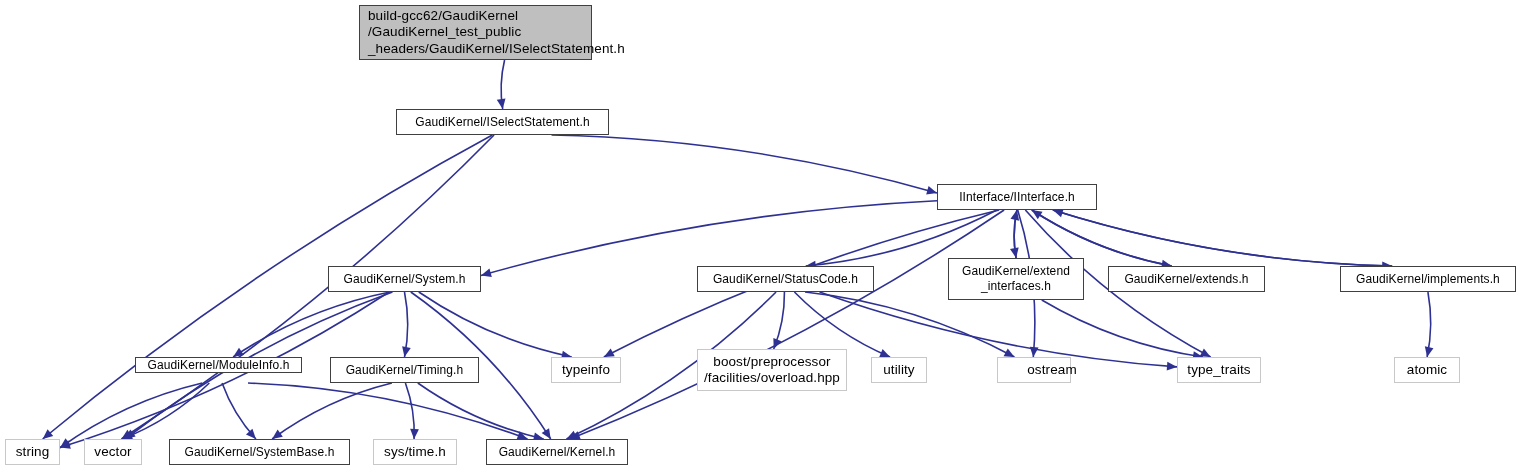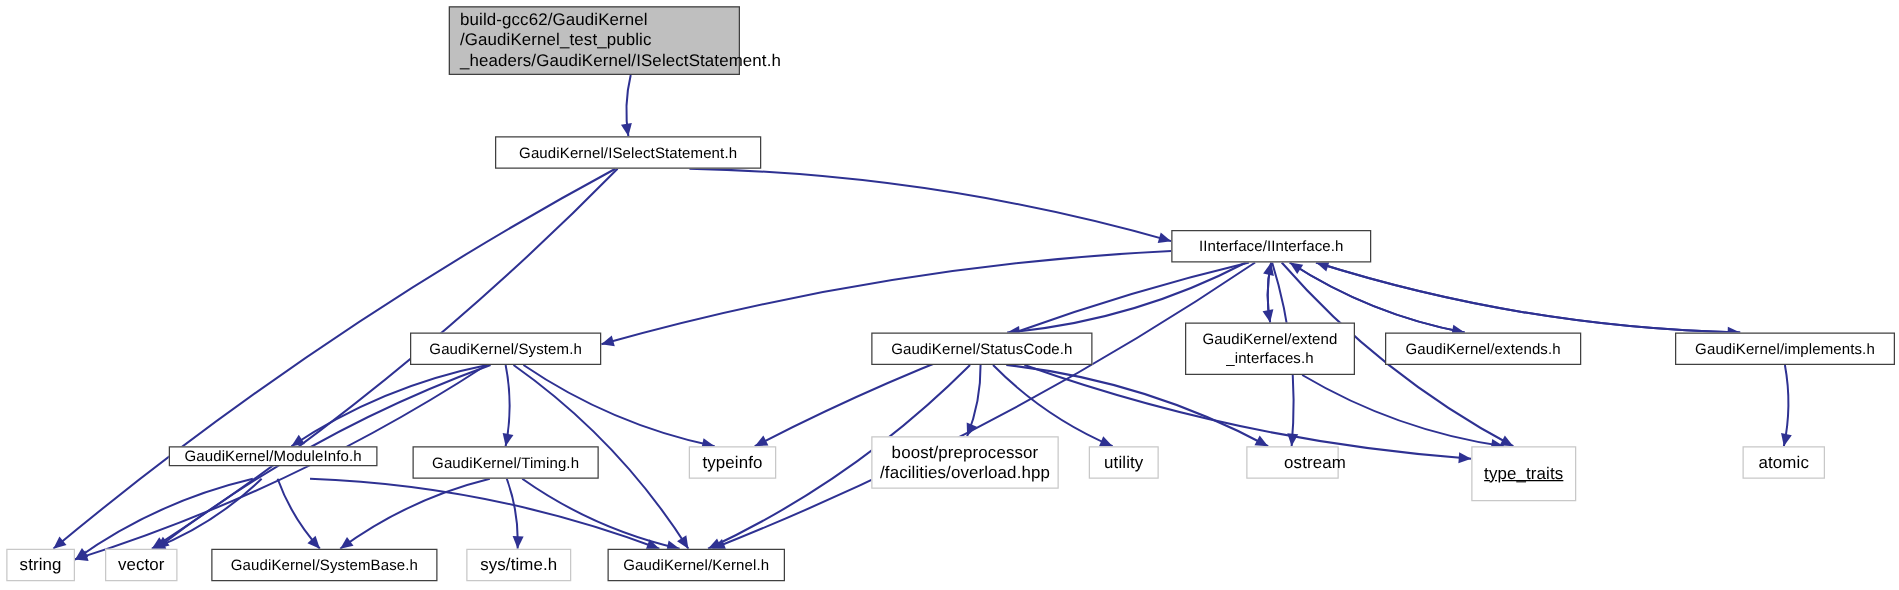--- a/index.html
+++ b/index.html
@@ -153,21 +153,21 @@
 _interfaces.h</div>
       <div class="node-box node-internal" style="left: 1108px; top: 266px; width: 157px; height: 26px;">GaudiKernel/extends.h</div>
       <div class="node-box node-internal" style="left: 1340px; top: 266px; width: 176px; height: 26px;">GaudiKernel/implements.h</div>
       <div class="node-box node-internal" style="left: 135px; top: 357px; width: 167px; height: 16px;">GaudiKernel/ModuleInfo.h</div>
       <div class="node-box node-internal" style="left: 330px; top: 357px; width: 149px; height: 26px;">GaudiKernel/Timing.h</div>
       <div class="node-box node-external" style="left: 551px; top: 357px; width: 70px; height: 26px;">typeinfo</div>
       <div class="node-box node-external" style="left: 697px; top: 349px; width: 150px; height: 42px;">boost/preprocessor
 /facilities/overload.hpp</div>
       <div class="node-box node-external" style="left: 871px; top: 357px; width: 56px; height: 26px;">utility</div>
       <div class="node-box node-external" style="left: 997px; top: 357px; width: 74px; height: 26px; padding-left: 36px;">ostream</div>
-      <div class="node-box node-external" style="left: 1177px; top: 357px; width: 84px; height: 44px; text-decoration: underline;">type_traits</div>
+      <div class="node-box node-external" style="left: 1177px; top: 357px; width: 84px; height: 26px;">type_traits</div>
       <div class="node-box node-external" style="left: 1394px; top: 357px; width: 66px; height: 26px;">atomic</div>
       <div class="node-box node-external" style="left: 5px; top: 439px; width: 55px; height: 26px;">string</div>
       <div class="node-box node-external" style="left: 84px; top: 439px; width: 58px; height: 26px;">vector</div>
       <div class="node-box node-internal" style="left: 169px; top: 439px; width: 181px; height: 26px;">GaudiKernel/SystemBase.h</div>
       <div class="node-box node-external" style="left: 373px; top: 439px; width: 84px; height: 26px;">sys/time.h</div>
       <div class="node-box node-internal" style="left: 486px; top: 439px; width: 142px; height: 26px;">GaudiKernel/Kernel.h</div>
     </div>
 </div>
 
 </body></html>

